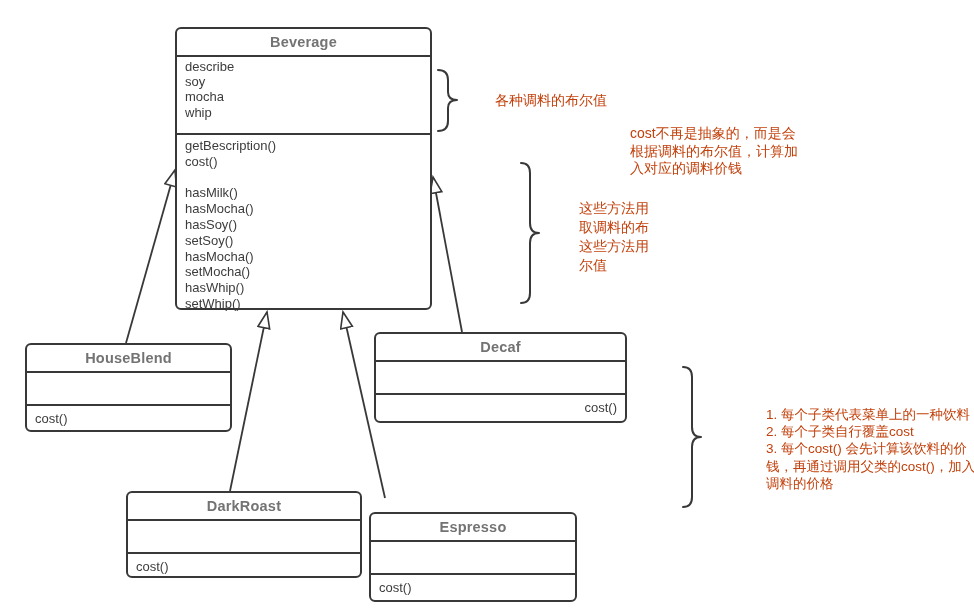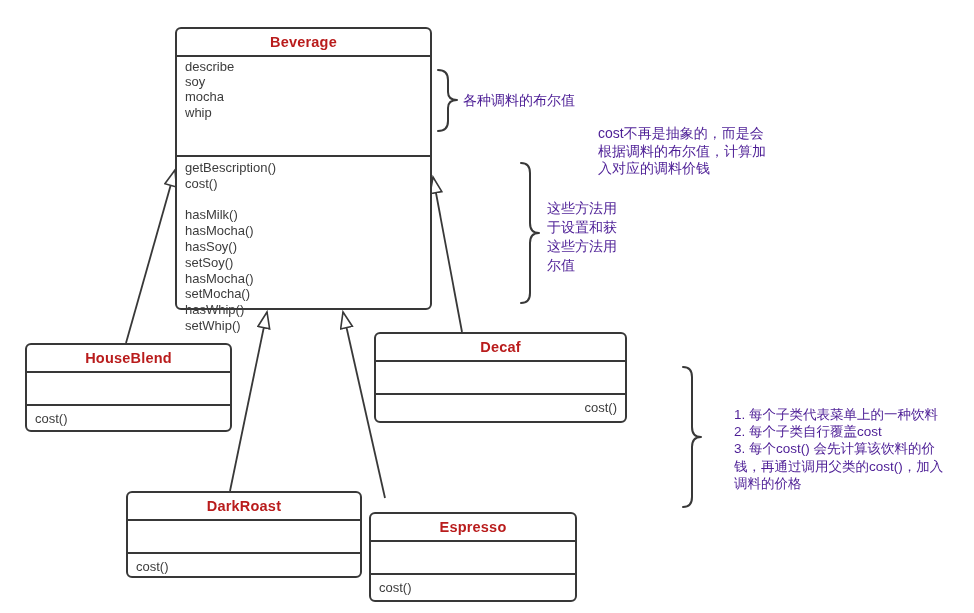--- a/index.html
+++ b/index.html
@@ -7,38 +7,38 @@
     position:relative;width:974px;height:613px;background:#ffffff;overflow:hidden;
     font-family:"Liberation Sans","DejaVu Sans",sans-serif;color:#3c3c3c;
   }
   #wires{position:absolute;left:0;top:0;z-index:1;}
   .cls{
     position:absolute;z-index:2;background:#ffffff;border:2px solid #383838;
     border-radius:6px;box-sizing:border-box;
   }
   .cls-title{
     height:26px;border-bottom:2px solid #383838;display:flex;align-items:center;justify-content:center;
-    font-weight:bold;font-size:14.5px;color:#b91c1c;letter-spacing:.2px;
+    font-weight:bold;font-size:14.5px;color:#737373;letter-spacing:.2px;
   }
   .cls-fields{border-bottom:2px solid #383838;padding:2px 8px 0 8px;box-sizing:border-box;}
   .cls-methods{padding:3px 8px 0 8px;box-sizing:border-box;}
   .f-line{height:15.2px;line-height:15.2px;font-size:13px;white-space:nowrap;}
   .m-line{height:15.8px;line-height:15.8px;font-size:13px;white-space:nowrap;}
   .m-line-s{height:18px;line-height:18px;font-size:13px;white-space:nowrap;}
   
   #cls-beverage  {left:175px;top:27px; width:257px;height:283px;}
-  #cls-beverage .cls-fields{height:100px;}
+  #cls-beverage .cls-fields{height:78px;}
   #cls-houseblend{left:25px; top:343px;width:207px;height:89px;}
   #cls-decaf     {left:374px;top:332px;width:253px;height:91px;text-align:right;}
   #cls-darkroast {left:126px;top:491px;width:236px;height:87px;}
   #cls-espresso  {left:369px;top:512px;width:208px;height:90px;}
   .sub-empty{height:31px;border-bottom:2px solid #383838;}
   .sub-methods{padding:4px 8px 0 8px;}
   
-  .note{position:absolute;z-index:2;font-size:14px;color:#4c1d95;}
+  .note{position:absolute;z-index:2;font-size:14px;color:#c2410c;margin-left:32px;}
   #note-fields{left:463px;top:92px;white-space:nowrap;}
   #note-cost{left:598px;top:125px;width:172px;text-align:left;line-height:17.5px;}
   #note-methods{left:547px;top:199px;line-height:19px;white-space:nowrap;}
   #note-subclasses{left:734px;top:406px;line-height:17.2px;font-size:13.5px;white-space:nowrap;}
 </style>
 </head>
 <body>
 
 <div id="canvas">
 
@@ -117,21 +117,21 @@
   <div class="note" id="note-fields">各种调料的布尔值</div>
 
   <div class="note" id="note-cost">
     <div>cost不再是抽象的，而是会</div>
     <div>根据调料的布尔值，计算加</div>
     <div>入对应的调料价钱</div>
   </div>
 
   <div class="note" id="note-methods">
     <div>这些方法用</div>
-    <div>于设置和获</div>
+    <div>取调料的布</div>
     <div>这些方法用</div>
     <div>尔值</div>
   </div>
 
   <div class="note" id="note-subclasses">
     <div>1. 每个子类代表菜单上的一种饮料</div>
     <div>2. 每个子类自行覆盖cost</div>
     <div>3. 每个cost() 会先计算该饮料的价</div>
     <div>钱，再通过调用父类的cost()，加入</div>
     <div>调料的价格</div>

